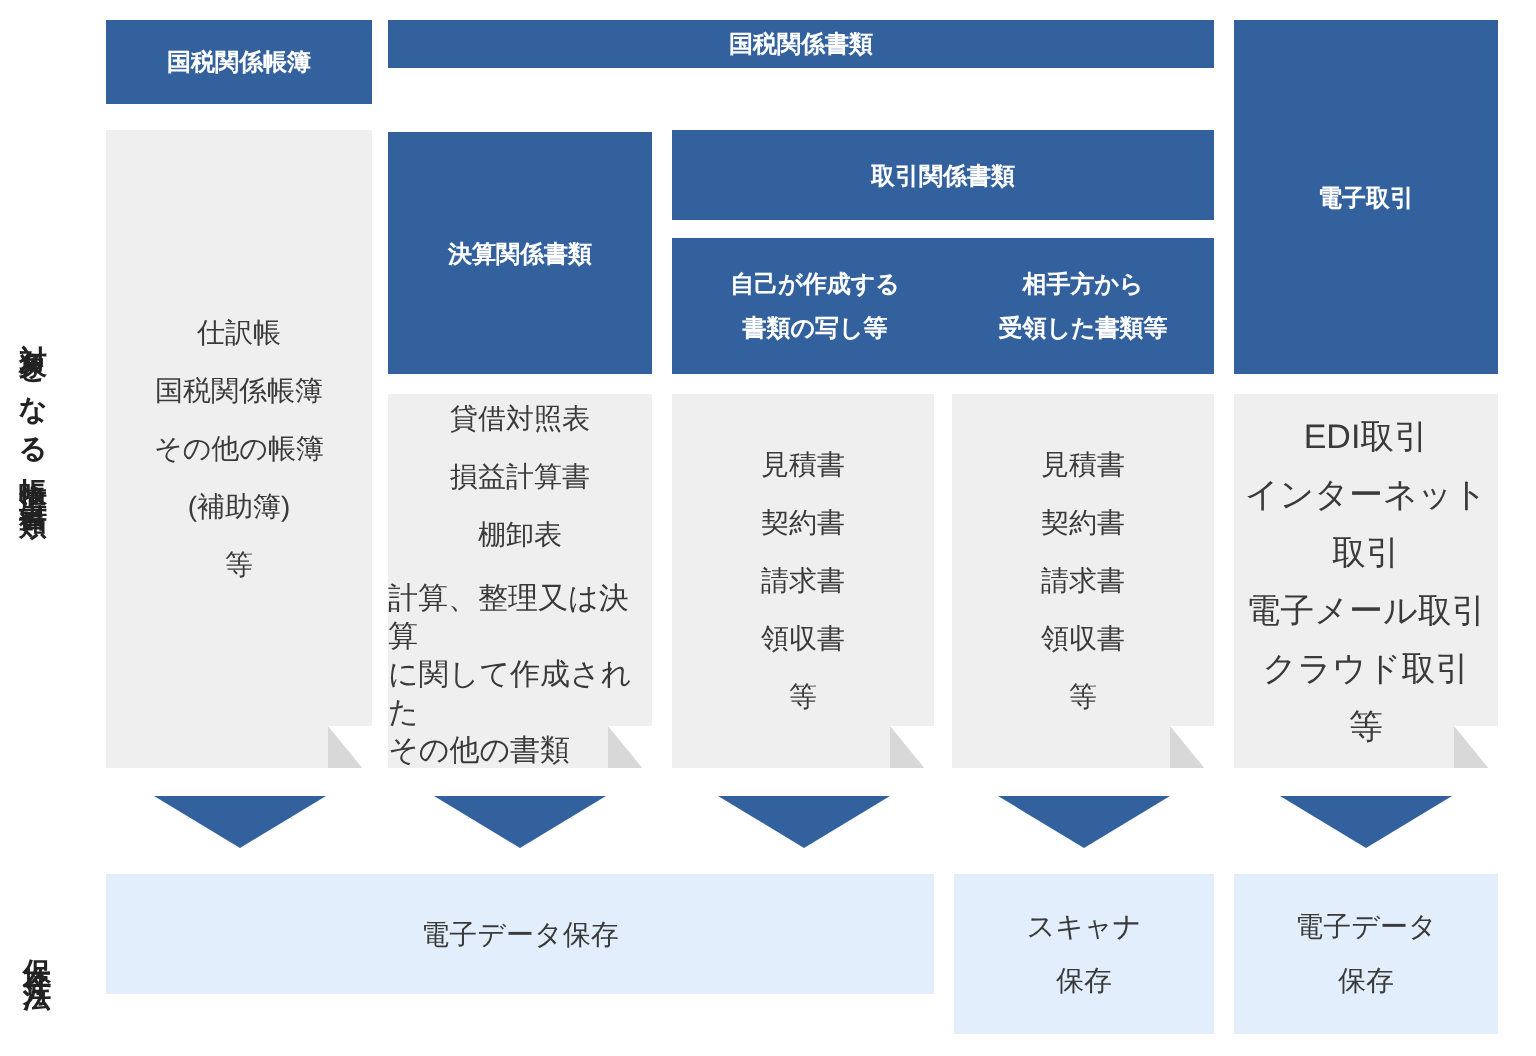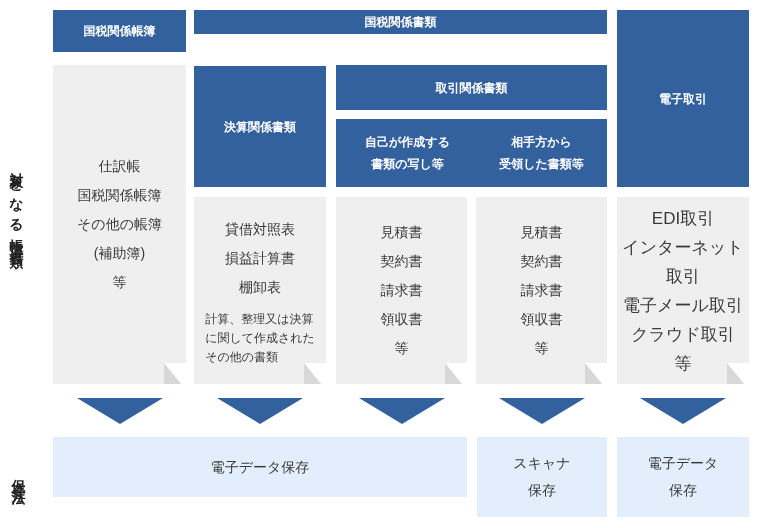--- a/index.html
+++ b/index.html
@@ -19,21 +19,21 @@
     background:var(--dark-blue);color:#ffffff;font-weight:bold;font-size:12px;
     display:flex;flex-direction:column;align-items:center;justify-content:center;
     text-align:center;line-height:22px;
   }
   .gray-box{
     background:var(--box-gray);
     display:flex;flex-direction:column;align-items:center;justify-content:center;
     text-align:center;font-size:14px;line-height:29px;color:var(--text-color);
   }
   .gray-box .note{
-    font-size:12px;line-height:19px;text-align:left;margin-top:8px;color:var(--text-color);
+    font-size:15px;line-height:19px;text-align:left;margin-top:8px;color:var(--text-color);
   }
   .fold{
     position:absolute;right:0;bottom:0;width:22px;height:21px;background:#ffffff;
   }
   .fold:before{
     content:"";position:absolute;left:0;top:0;width:100%;height:100%;
     background:var(--fold-gray);
     clip-path:polygon(0 0,0 100%,78% 100%);
   }
   .light-bar{

